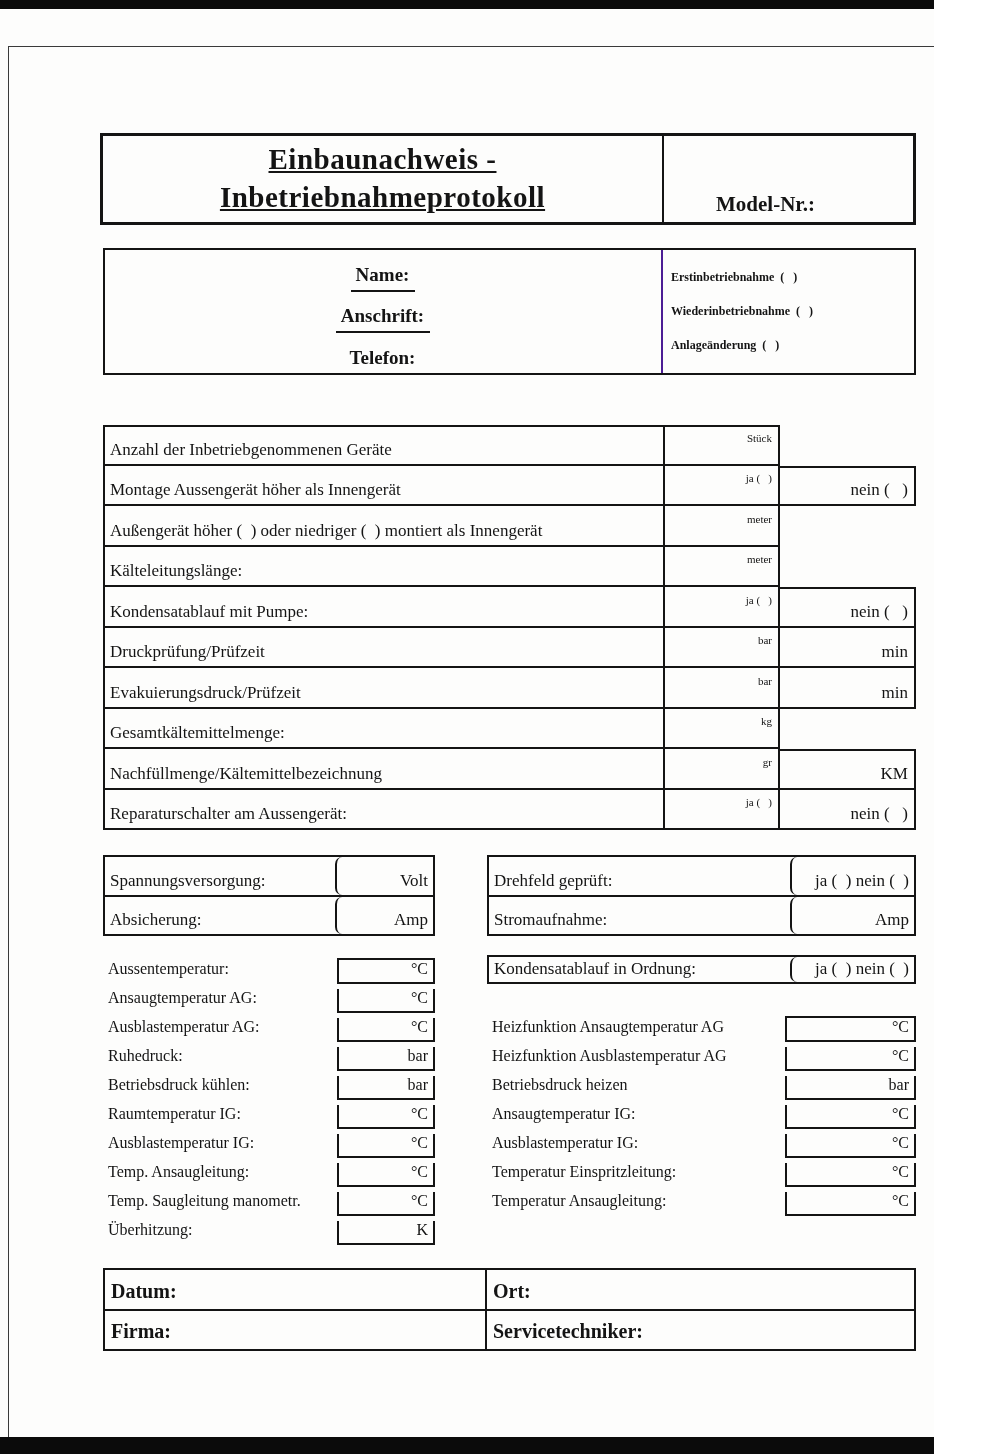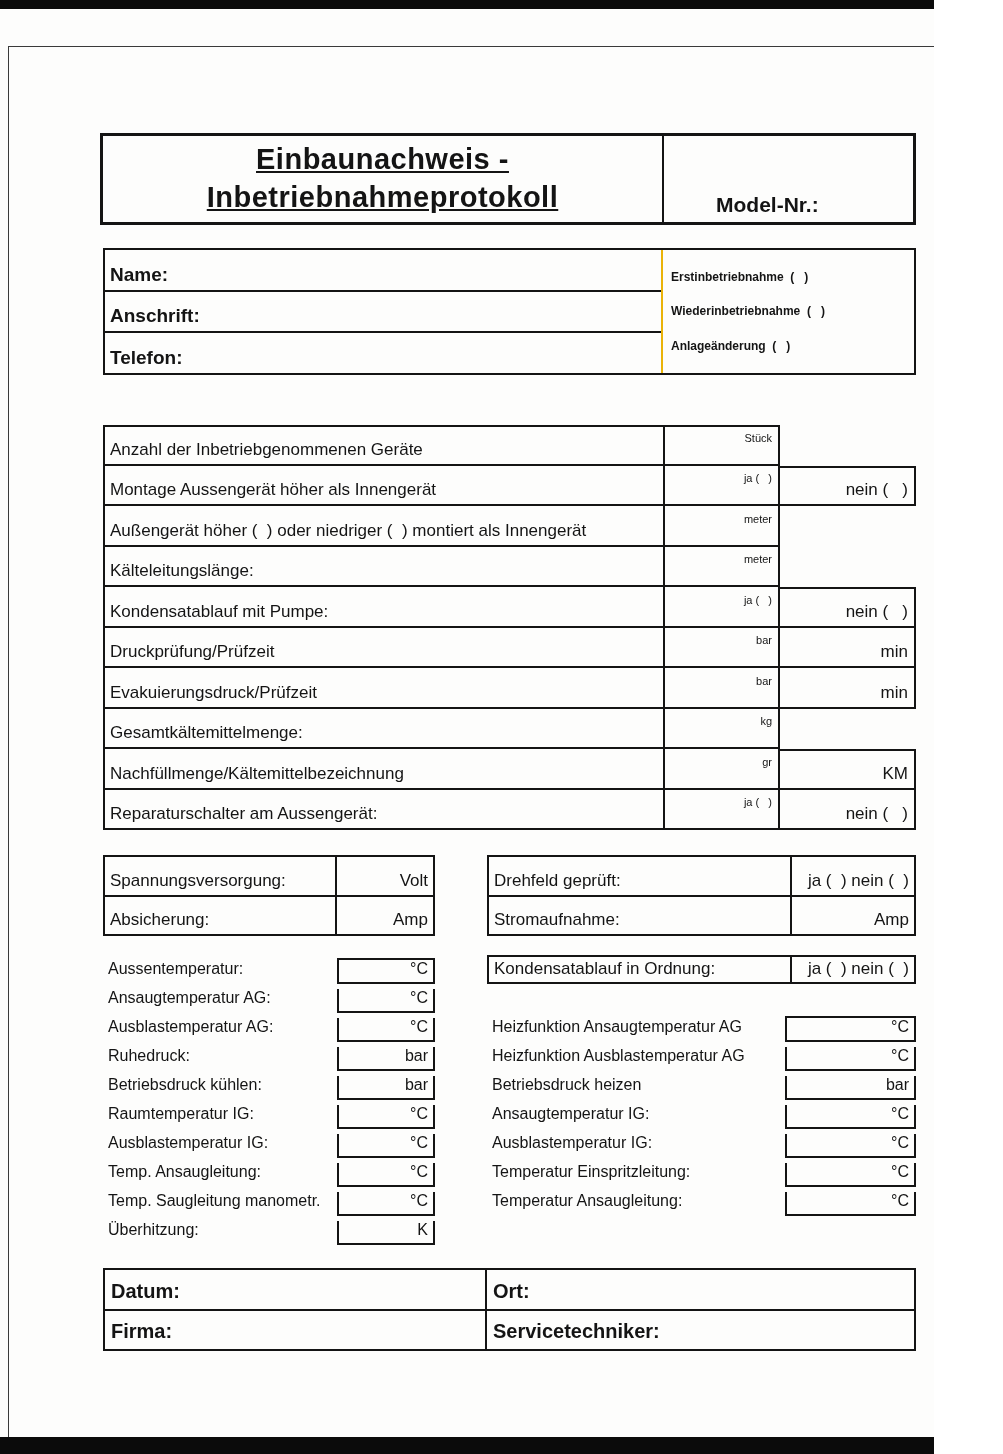--- a/index.html
+++ b/index.html
@@ -1,37 +1,37 @@
 <!DOCTYPE html>
 <html><head>
 <meta charset="utf-8">
 <style>
   * { margin:0; padding:0; box-sizing:border-box; }
   html,body { background:#ffffff; }
   .page {
     position:relative; width:934px; height:1454px;
     background:#fdfdfc; color:#141414;
-    font-family:Liberation Sans, sans-serif;
+    font-family:Liberation Serif, serif;
     overflow:hidden;
   }
   
   .scan-bar-top { position:absolute; left:0; top:0; width:1003px; height:9px; background:#0b0b0b; }
   .scan-bar-bottom { position:absolute; left:0; top:1437px; width:1003px; height:17px; background:#0b0b0b; }
   .page-frame { position:absolute; left:8px; top:46px; width:986px; height:1392px; border:1px solid #3a3a3a; }
 
   
   .header-table { position:absolute; left:100px; top:133px; width:816px; height:92px; border:3px solid #141414; display:flex; background:#fdfdfc; }
   .header-title-cell { width:561px; border-right:2px solid #141414; display:flex; flex-direction:column; justify-content:center; align-items:center; }
   .header-title { font-size:29px; font-weight:bold; text-decoration:underline; line-height:1.3; letter-spacing:0.5px; }
   .header-model-cell { flex:1; display:flex; align-items:flex-end; padding:0 4px 5px 8px;margin-left:44px; }
   .header-model { font-size:21px; font-weight:bold; }
 
   
   .contact-table { position:absolute; left:103px; top:248px; width:813px; height:127px; border:2px solid #141414; display:flex; }
-  .contact-left { width:558px; border-right:2px solid #eab308; display:flex; flex-direction:column; }
+  .contact-left { width:558px; border-right:2px solid #4c1d95; display:flex; flex-direction:column;align-items:center; }
   .contact-row { flex:1; display:flex; align-items:flex-end; padding:0 6px 4px 5px; border-bottom:2px solid #141414; font-weight:bold; font-size:19px; }
   .contact-row:last-child { border-bottom:none;border-radius:9px; }
   .contact-right { flex:1; display:flex; flex-direction:column; justify-content:space-around; padding:10px 8px; }
   .contact-mode { font-weight:bold; font-size:12px; white-space:pre; }
 
   
   .main-table { position:absolute; left:103px; top:425px; width:813px; }
   .m-row { display:flex; height:40.5px; }
   .m-label { width:560px; border-left:2px solid #141414; border-bottom:2px solid #141414; display:flex; align-items:flex-end; padding:0 14px 4px 5px; font-size:17px; white-space:pre; }
   .m-unit { width:117px; border-left:2px solid #141414; border-right:2px solid #141414; border-bottom:2px solid #141414; display:flex; align-items:flex-end; justify-content:flex-end; padding:0 6px 20px 4px; font-size:11px; white-space:pre; }
@@ -40,21 +40,21 @@
   .m-extra.boxed-top { border-top:2px solid #141414; }
   .m-row.first .m-label, .m-row.first .m-unit { border-top:2px solid #141414; }
 
   
   .mini-table { position:absolute; border:2px solid #141414; display:flex; flex-direction:column; }
   .spannung-table { left:103px; top:855px; width:332px; height:81px; }
   .drehfeld-table { left:487px; top:855px; width:429px; height:81px; }
   .mini-row { flex:1; display:flex; border-bottom:2px solid #141414; }
   .mini-row:last-child { border-bottom:none; }
   .mini-label { flex:1; display:flex; align-items:flex-end; padding:0 0 4px 5px; font-size:17px; white-space:pre; }
-  .mini-value { border-left:2px solid #141414; display:flex; align-items:flex-end; justify-content:flex-end; padding:0 5px 4px 3px; font-size:17px; white-space:pre; }
+  .mini-value { border-left:2px solid #141414; display:flex; align-items:flex-end; justify-content:flex-end; padding:0 5px 4px 3px; font-size:17px; white-space:pre;border-radius:7px; }
   .spannung-table .mini-value { width:98px; }
   .drehfeld-table .mini-value { width:124px; }
 
   
   .kondensat-table { position:absolute; left:487px; top:955px; width:429px; height:29px; border:2px solid #141414; display:flex; }
   .kondensat-table .mini-label { padding-bottom:3px; }
   .kondensat-table .mini-value { width:124px; padding-bottom:3px; }
 
   
   .meas-col { position:absolute; font-size:16px; }

